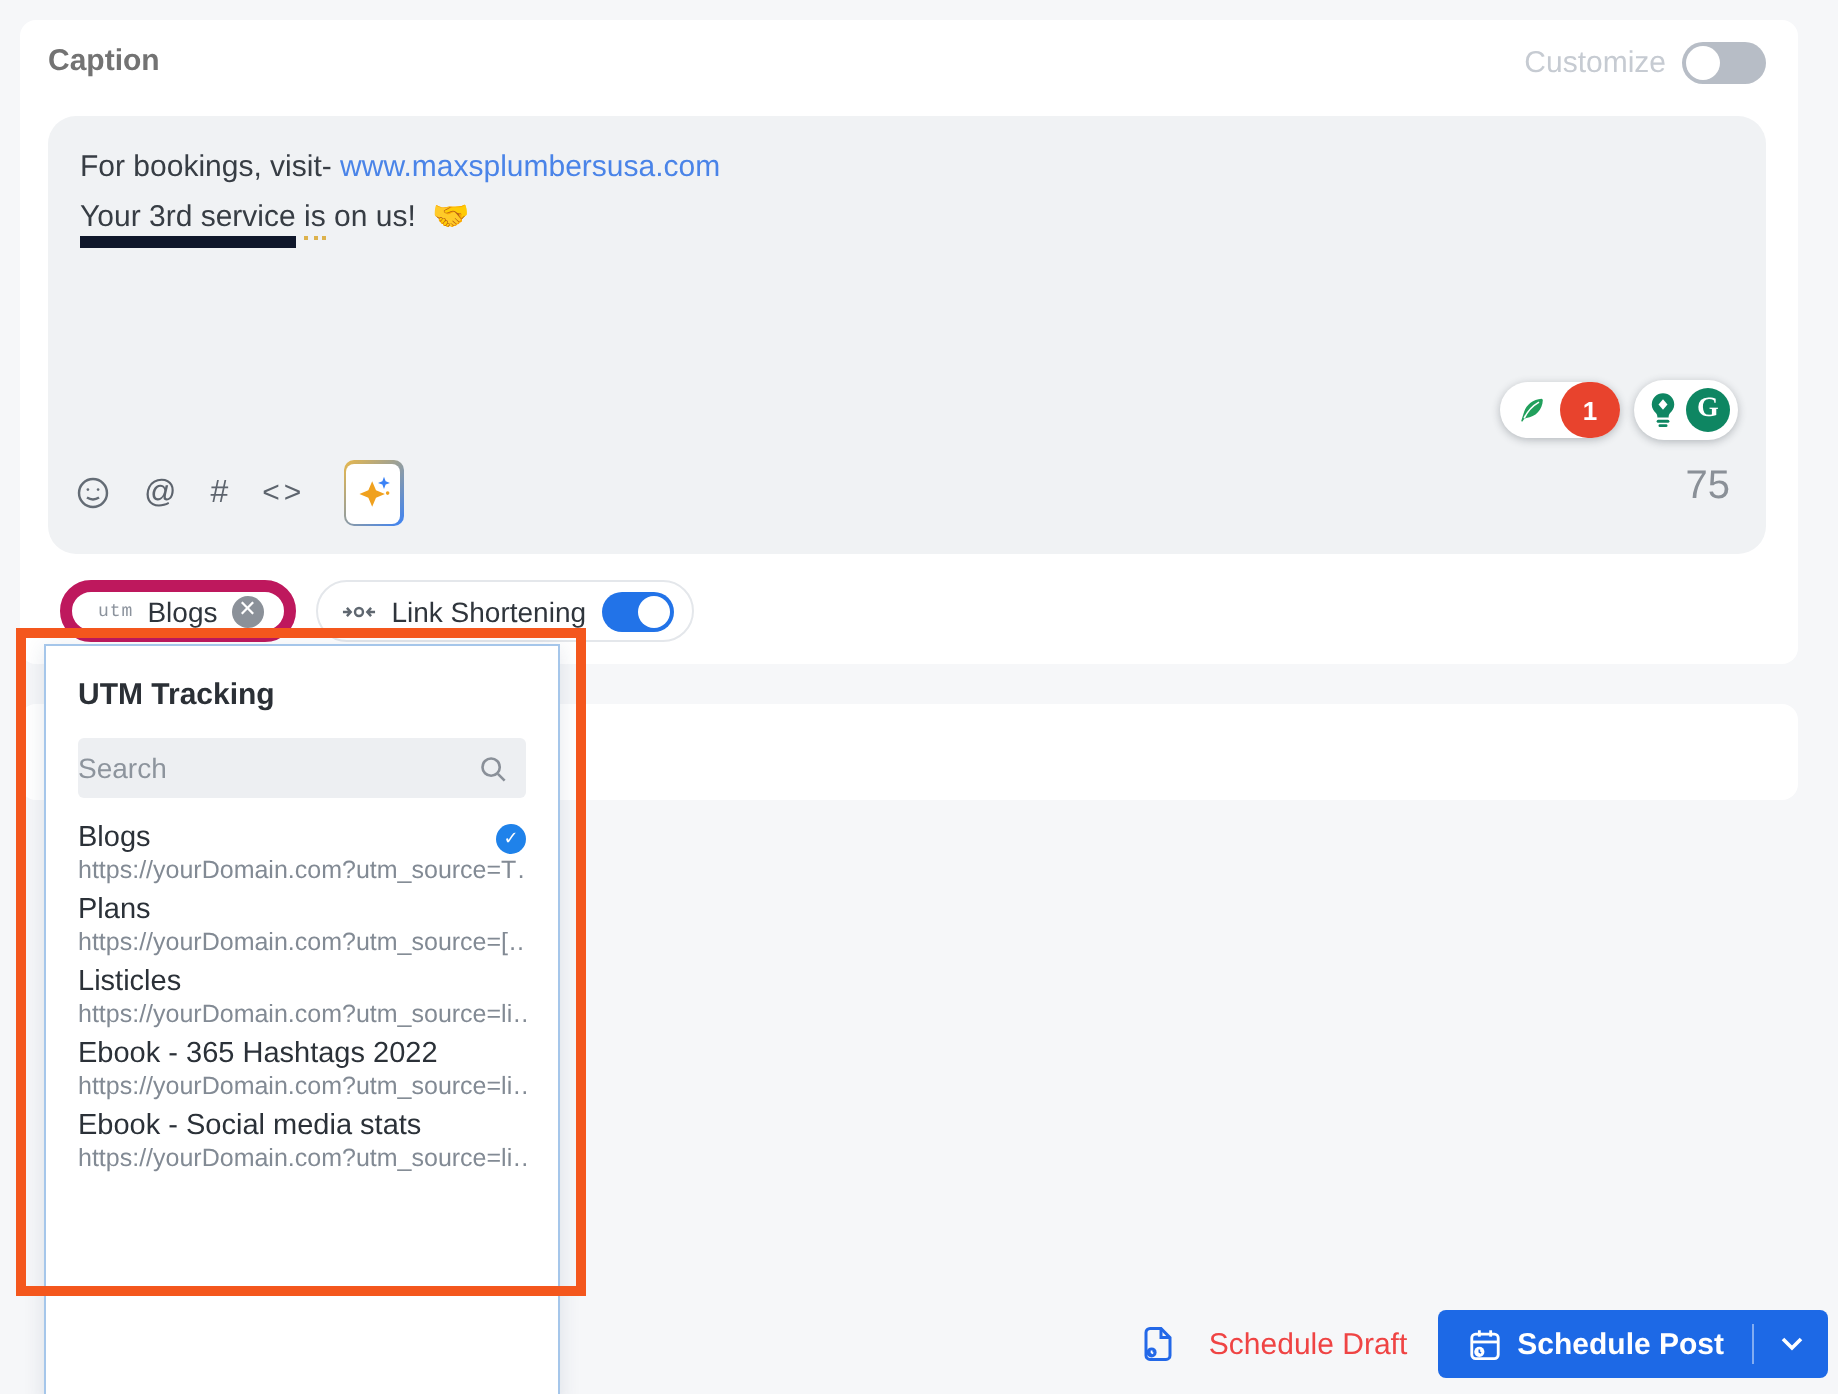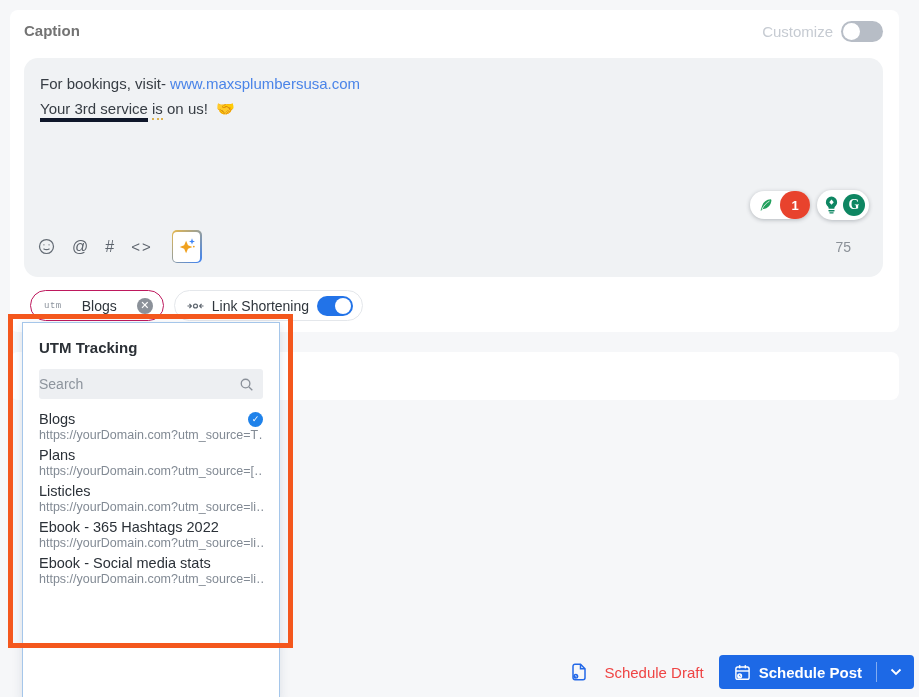--- a/index.html
+++ b/index.html
@@ -13,42 +13,42 @@
   .caption-title { position:absolute; left:14px; top:12px; font-size:15px; font-weight:700; color:#737373; }
   .customize { position:absolute; right:16px; top:11px; display:flex; align-items:center; gap:8px; cursor:pointer; }
   .customize-label { font-size:15px; color:#c6cbd2; }
   .toggle-off { width:42px; height:21px; border-radius:11px; background:#b7bdc6; position:relative; }
   .toggle-off .knob { position:absolute; left:2px; top:2px; width:17px; height:17px; border-radius:50%; background:#fff; }
 
   
   .editor { position:absolute; left:14px; top:48px; width:859px; height:219px; background:#f0f2f4; border-radius:14px; }
   .editor-text { padding:13px 16px; font-size:15px; line-height:25px; color:#373d44; }
   .cap-link { color:#4a84e8; text-decoration:none; }
-  .u-solid { border-bottom:4px solid #0f172a; padding-bottom:1px; }
+  .u-solid { border-bottom:6px solid #0f172a; padding-bottom:1px; }
   .u-dot { border-bottom:2px dotted #ddb24c; padding-bottom:1px; }
   .emoji { margin-left:4px; }
 
   .gram-badges { position:absolute; right:14px; bottom:57px; display:flex; align-items:center; gap:7px; }
   .gram-pill { background:#fff; border-radius:15px; box-shadow:0 1px 4px rgba(40,50,60,.3); display:flex; align-items:center; cursor:pointer; }
   .gram-pill.alert { height:28px; padding-left:9px; }
   .alert-count { margin-left:7px; width:30px; height:28px; background:#e8432d; border-radius:14px; color:#fff; font-size:13px; font-weight:700; display:flex; align-items:center; justify-content:center; }
   .gram-pill.tools { height:30px; padding:0 4px 0 7px; gap:4px; }
   .g-circle { width:22px; height:22px; border-radius:50%; background:#0e8662; color:#fff; font-weight:700; font-size:14px; display:flex; align-items:center; justify-content:center; font-family:"Liberation Serif", serif; }
 
   .editor-toolbar { position:absolute; left:14px; bottom:14px; display:flex; align-items:center; gap:17px; height:33px; }
   .tb-glyph { font-size:16px; color:#5d646d; cursor:pointer; }
   .tb-glyph.code { letter-spacing:2px; font-size:15px; }
   .ai-btn { width:30px; height:33px; border-radius:5px; background:linear-gradient(135deg,#e8b84b,#3b82f6); padding:1.5px; cursor:pointer; margin-left:2px; }
   .ai-btn-inner { width:100%; height:100%; border-radius:4px; background:#fff; display:flex; align-items:center; justify-content:center; }
-  .char-count { position:absolute; right:32px; bottom:22px; font-size:14px; color:#8a9097; }
+  .char-count { position:absolute; right:18px; bottom:22px; font-size:20px; color:#8a9097; }
 
   
   .chips-row { position:absolute; left:20px; top:280px; display:flex; gap:10px; z-index:20; }
   .chip { height:31px; background:#fff; border-radius:16px; display:flex; align-items:center; cursor:pointer; }
-  .chip-utm { border:1px solid #be185d; padding:0 10px 0 13px; gap:20px; }
+  .chip-utm { border:6px solid #be185d; padding:0 10px 0 13px; gap:7px; }
   .utm-prefix { font-family:"Liberation Mono", monospace; font-size:9px; color:#8c939d; letter-spacing:0.5px; }
   .chip-label { font-size:14px; color:#2f353c; }
   .chip-close { width:16px; height:16px; border-radius:50%; background:#8b9199; color:#fff; font-size:11px; line-height:15px; text-align:center; cursor:pointer; }
   .chip-link { border:1px solid #e4e7eb; padding:0 9px 0 12px; gap:8px; }
   .toggle-on { width:36px; height:20px; border-radius:10px; background:#2273e8; position:relative; }
   .toggle-on .knob { position:absolute; right:2px; top:2px; width:16px; height:16px; border-radius:50%; background:#fff; }
 
   
   .card-secondary { left:10px; top:352px; width:889px; height:48px; }
 

